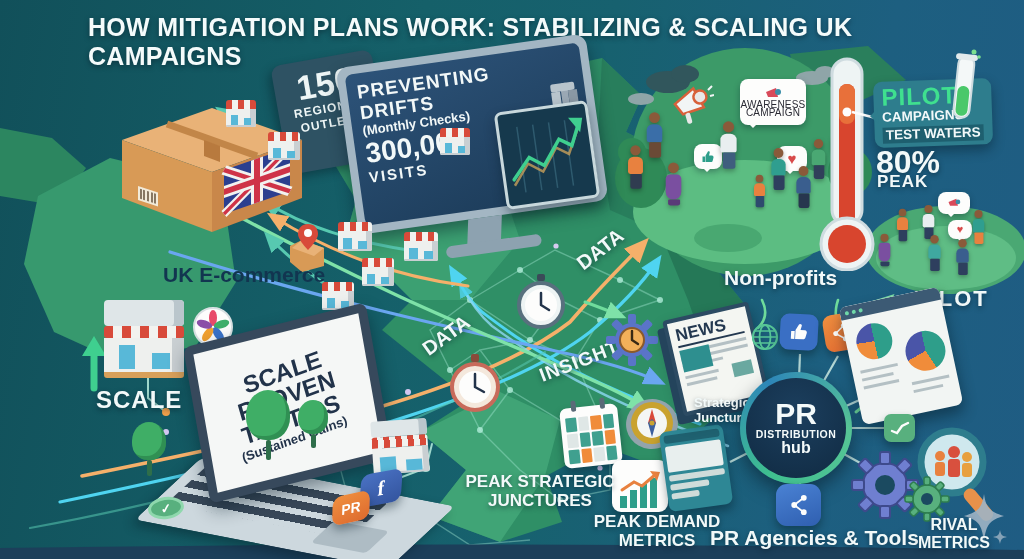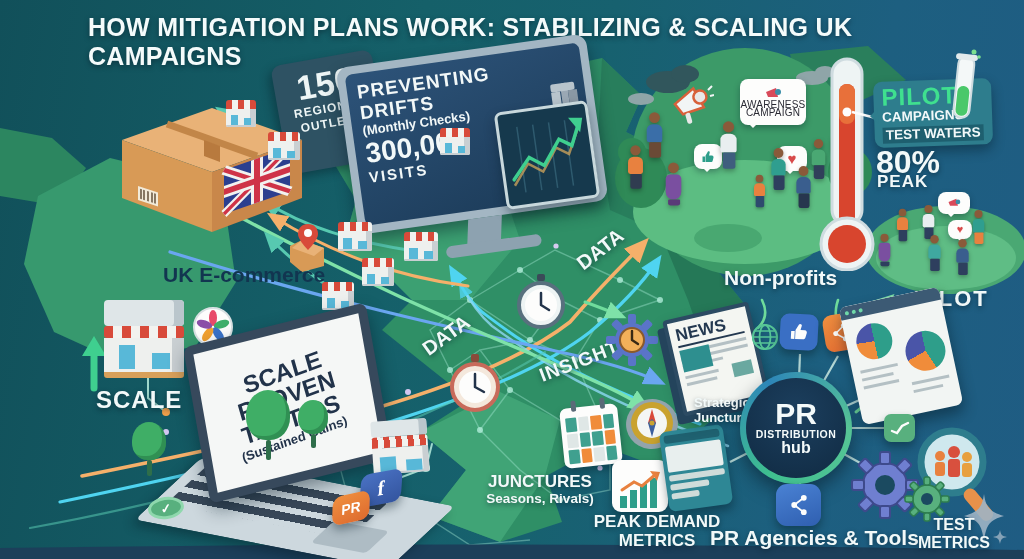--- a/index.html
+++ b/index.html
@@ -674,22 +674,22 @@
   </div>
   <div class="abs browser">
     <div class="bh"></div>
       <div class="bw"></div>
       <div class="bl"></div>
       <div class="bl" style="width:70%"></div>
       <div class="bl" style="width:50%"></div>
   </div>
 
   <div class="lbl label2" style="left:428px;top:472px;width:224px;text-align:center;">
+    <div style="font-size:17px;">PEAK STRATEGIC</div>
     <div style="font-size:17px;">JUNCTURES</div>
-    <div style="font-size:13.5px;">Seasons, Rivals)</div>
   </div>
   <div class="lbl label2" style="left:588px;top:512px;width:138px;text-align:center;">
     <div style="font-size:17px;">PEAK DEMAND</div>
     <div style="font-size:17px;">METRICS</div>
   </div>
 
   <div class="abs news">
     <div class="nt">NEWS</div>
     <div class="imgblk"></div>
     <div class="ln"></div>
@@ -802,17 +802,17 @@
     </g>
     <circle cx="23" cy="23" r="6" fill="#1b4a60"></circle>
   </svg>
   <svg class="svgabs sparkle" width="48" height="54" viewBox="0 0 48 54">
     <path d="M24 2 C26 16 30 20 44 24 C30 28 26 32 24 50 C22 32 18 28 4 24 C18 20 22 16 24 2 Z" fill="#9fb4c4" opacity=".9"></path>
     <path d="M40 38 C41 43 42 44 47 45 C42 46 41 47 40 52 C39 47 38 46 33 45 C38 44 39 43 40 38 Z" fill="#9fb4c4" opacity=".8"></path>
   </svg>
 
   <div class="lbl" style="left:710px;top:526px;font-size:21px;">PR Agencies &amp; Tools</div>
   <div class="lbl label2" style="left:906px;top:516px;width:96px;text-align:center;">
-    <div style="font-size:16px;">TEST</div>
+    <div style="font-size:16px;">RIVAL</div>
     <div style="font-size:16px;">METRICS</div>
   </div>
 
 </div>
 
 </body></html>

